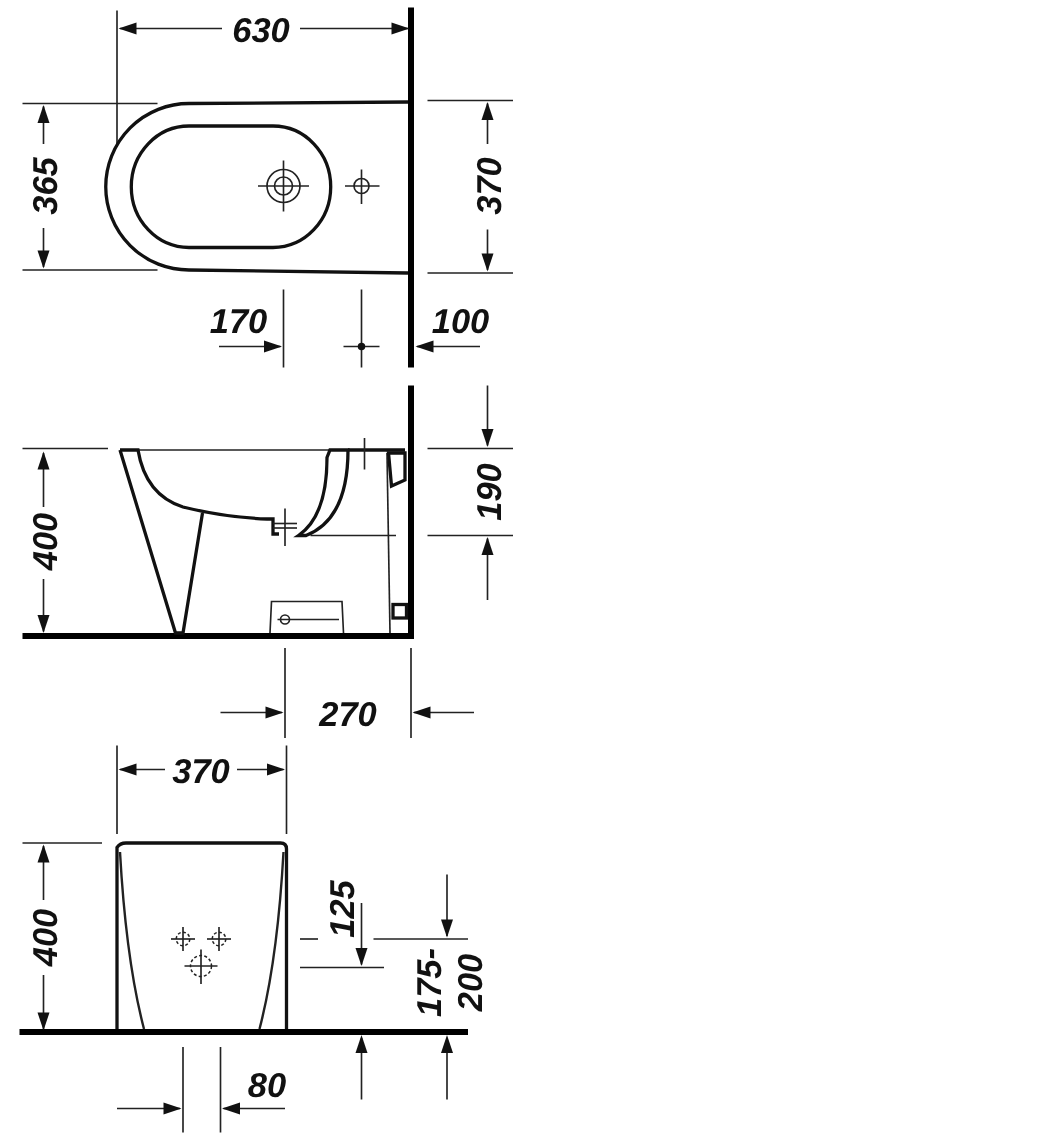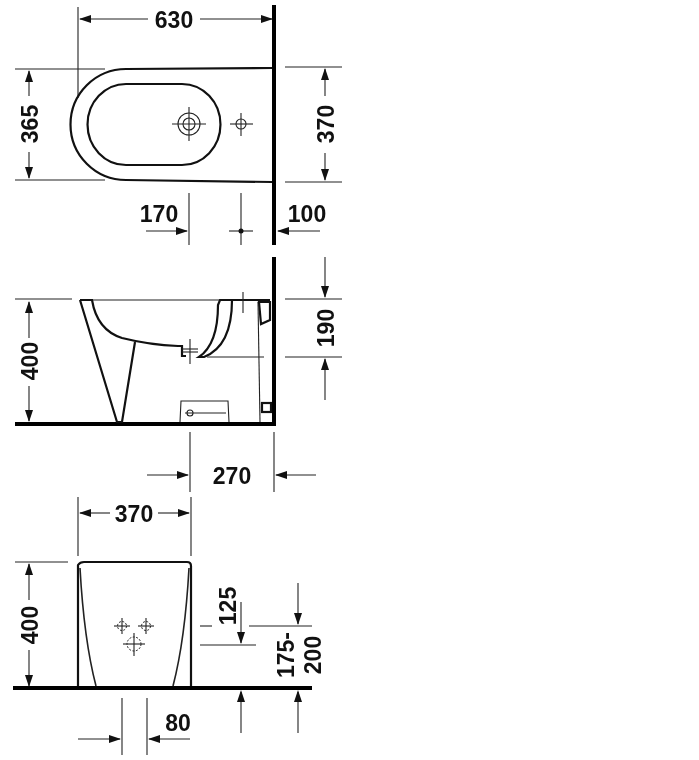--- a/index.html
+++ b/index.html
@@ -1,17 +1,17 @@
 <!DOCTYPE html>
 <html><head>
 <meta charset="utf-8">
 <style>
   html, body { margin: 0; padding: 0; background: #ffffff; }
   body { width: 699px; height: 760px; position: relative; overflow: hidden; }
-  #drawing { position: absolute; left: 0; top: 0; width: 568px; height: 760px; }
+  #drawing { position: absolute; left: 0; top: 0; width: 568px; height: 760px; font-style: italic; }
   svg text {
     font-family: "Liberation Sans", "DejaVu Sans", sans-serif;
     font-weight: bold;
     font-size: 23px;
     fill: #111111;
   }
   .thin { stroke: #222222; stroke-width: 1.1; fill: none; }
   .med { stroke: #111111; stroke-width: 2.2; fill: none; }
   .thick { stroke: #000000; stroke-width: 4; fill: none; }
   .arrow { fill: #111111; stroke: none; }

